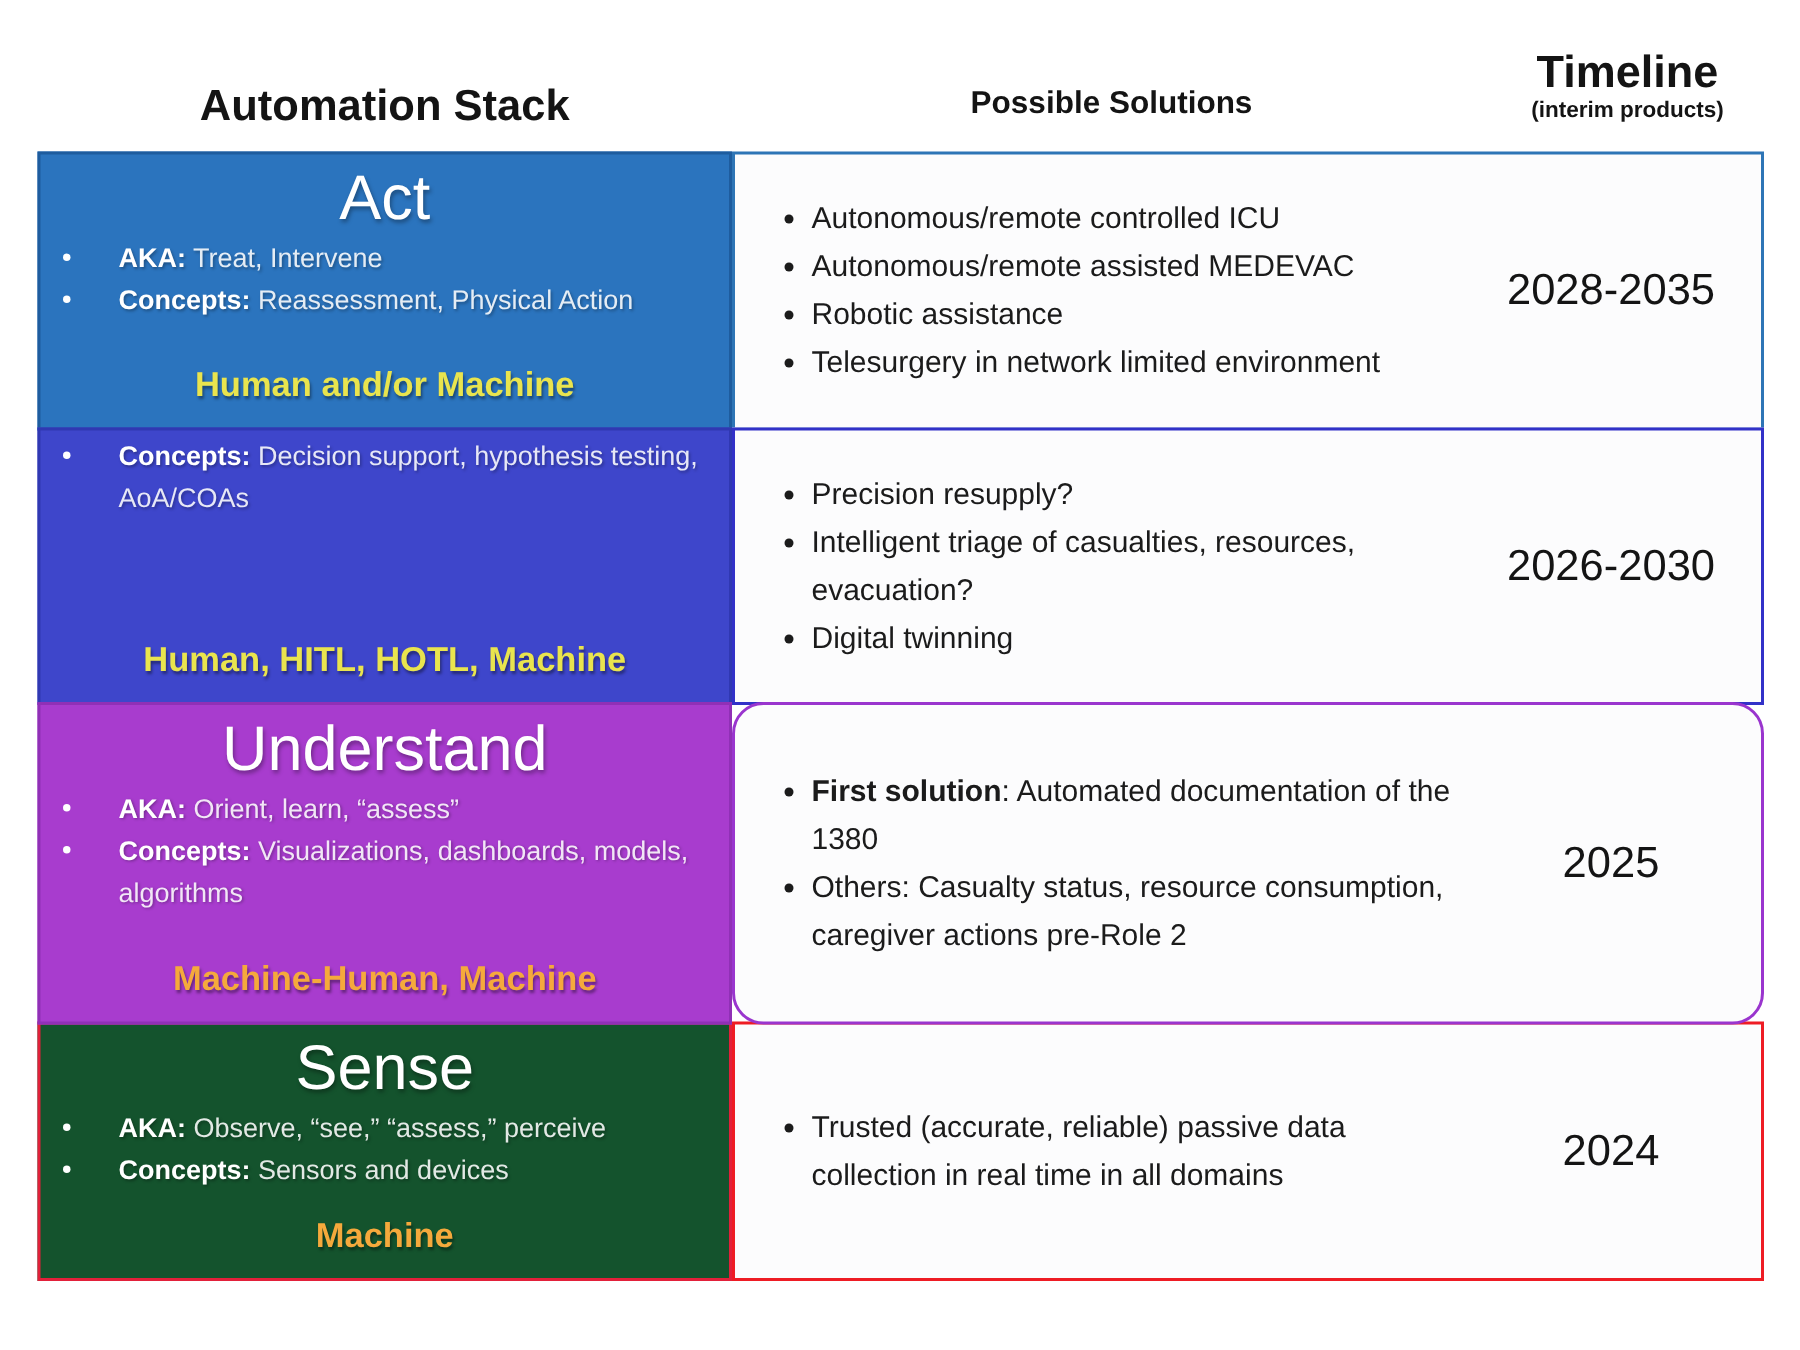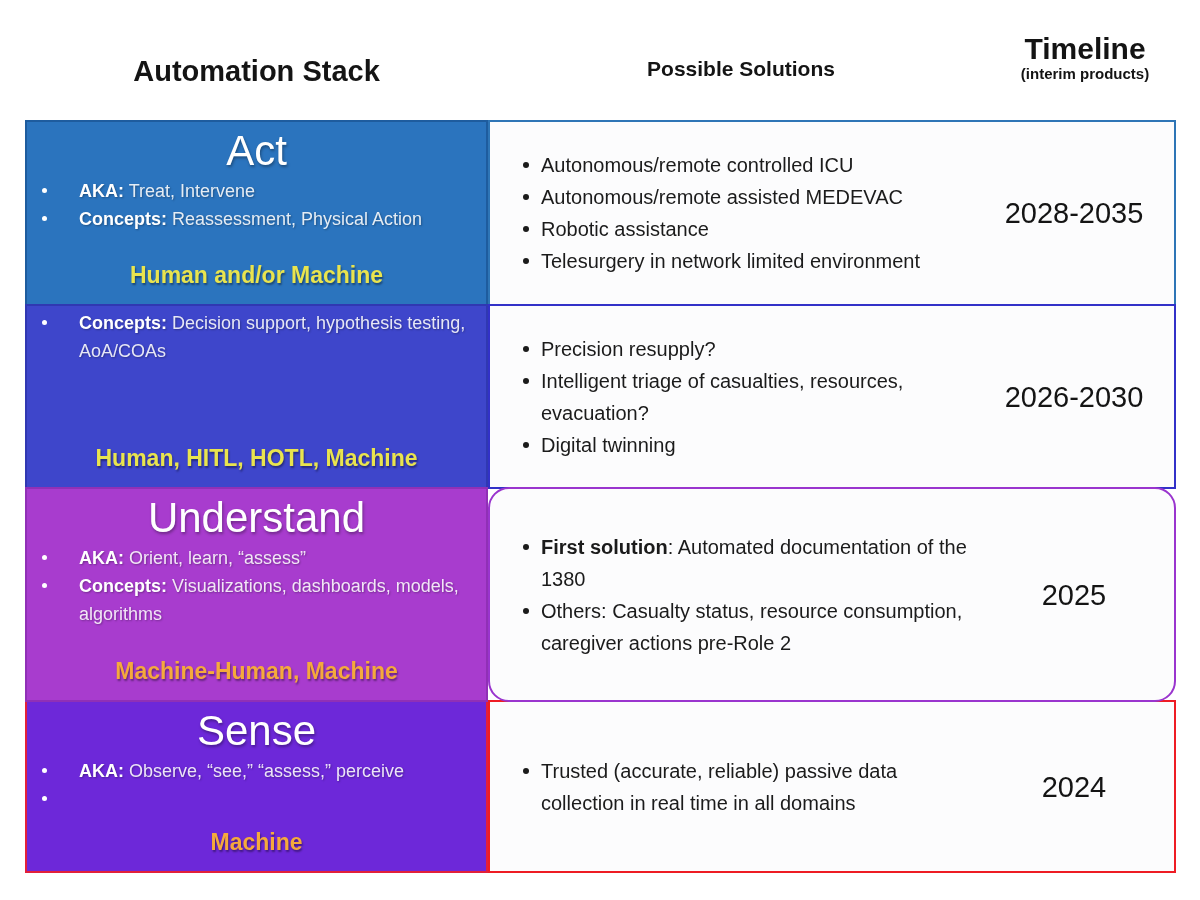--- a/index.html
+++ b/index.html
@@ -7,21 +7,21 @@
     width:1200px;height:900px;position:relative;overflow:hidden;
     background:#ffffff;
     font-family:"Liberation Sans", sans-serif;
   }
   .hdr{position:absolute;color:#141414;font-weight:600;}
   .hdr-stack{left:25px;top:55px;width:463px;text-align:center;font-size:29px;}
   .hdr-solutions{left:490px;top:57px;width:502px;text-align:center;font-size:21px;}
   .hdr-timeline{left:985px;top:32px;width:200px;text-align:center;font-size:30px;line-height:1.1;}
   .hdr-timeline .sub{font-size:15px;font-weight:600;margin-top:1px;}
 
-  #rows{position:absolute;left:25px;top:120px;width:1151px;}
+  #rows{position:absolute;left:25px;top:101px;width:1151px;}
   .row{display:flex;position:relative;}
   .row + .row{margin-top:-2px;}
   .row-act{height:186px;z-index:2;}
   .row-decide{height:185px;z-index:3;}
   .row-understand{height:215px;z-index:4;}
   .row-sense{height:173px;z-index:1;}
 
   .stage{
     width:463px;box-sizing:border-box;border:2px solid;
     display:flex;flex-direction:column;flex:none;
@@ -111,25 +111,25 @@
       </div>
       <div class="solutions-box" style="border-color: rgb(154, 53, 206); border-radius: 21px;">
         <ul class="sol-list">
           <li class="sol-item"><span class="dot"></span><span class="stxt"><strong>First solution</strong>: Automated documentation of the 1380</span></li>
           <li class="sol-item"><span class="dot"></span><span class="stxt">Others: Casualty status, resource consumption, caregiver actions pre-Role 2</span></li>
         </ul>
         <div class="timeline-value">2025</div>
       </div>
     </div>
     <div class="row row-sense">
-      <div class="stage" style="background: #6d28d9; border-color: rgb(226, 32, 58);">
+      <div class="stage" style="background: #14532d; border-color: rgb(226, 32, 58);">
         <div class="stage-title">Sense</div>
         <ul class="stage-bullets">
           <li class="stage-bullet"><span class="sdot"></span><span class="btxt"><strong>AKA:</strong> Observe, “see,” “assess,” perceive</span></li>
-          <li class="stage-bullet"><span class="sdot"></span></li>
+          <li class="stage-bullet"><span class="sdot"></span><span class="btxt"><strong>Concepts:</strong> Sensors and devices</span></li>
         </ul>
         <div class="actors" style="color: rgb(245, 169, 60);">Machine</div>
       </div>
       <div class="solutions-box" style="border-color: rgb(238, 28, 36);">
         <ul class="sol-list">
           <li class="sol-item"><span class="dot"></span><span class="stxt">Trusted (accurate, reliable) passive data collection in real time in all domains</span></li>
         </ul>
         <div class="timeline-value">2024</div>
       </div>
     </div>

